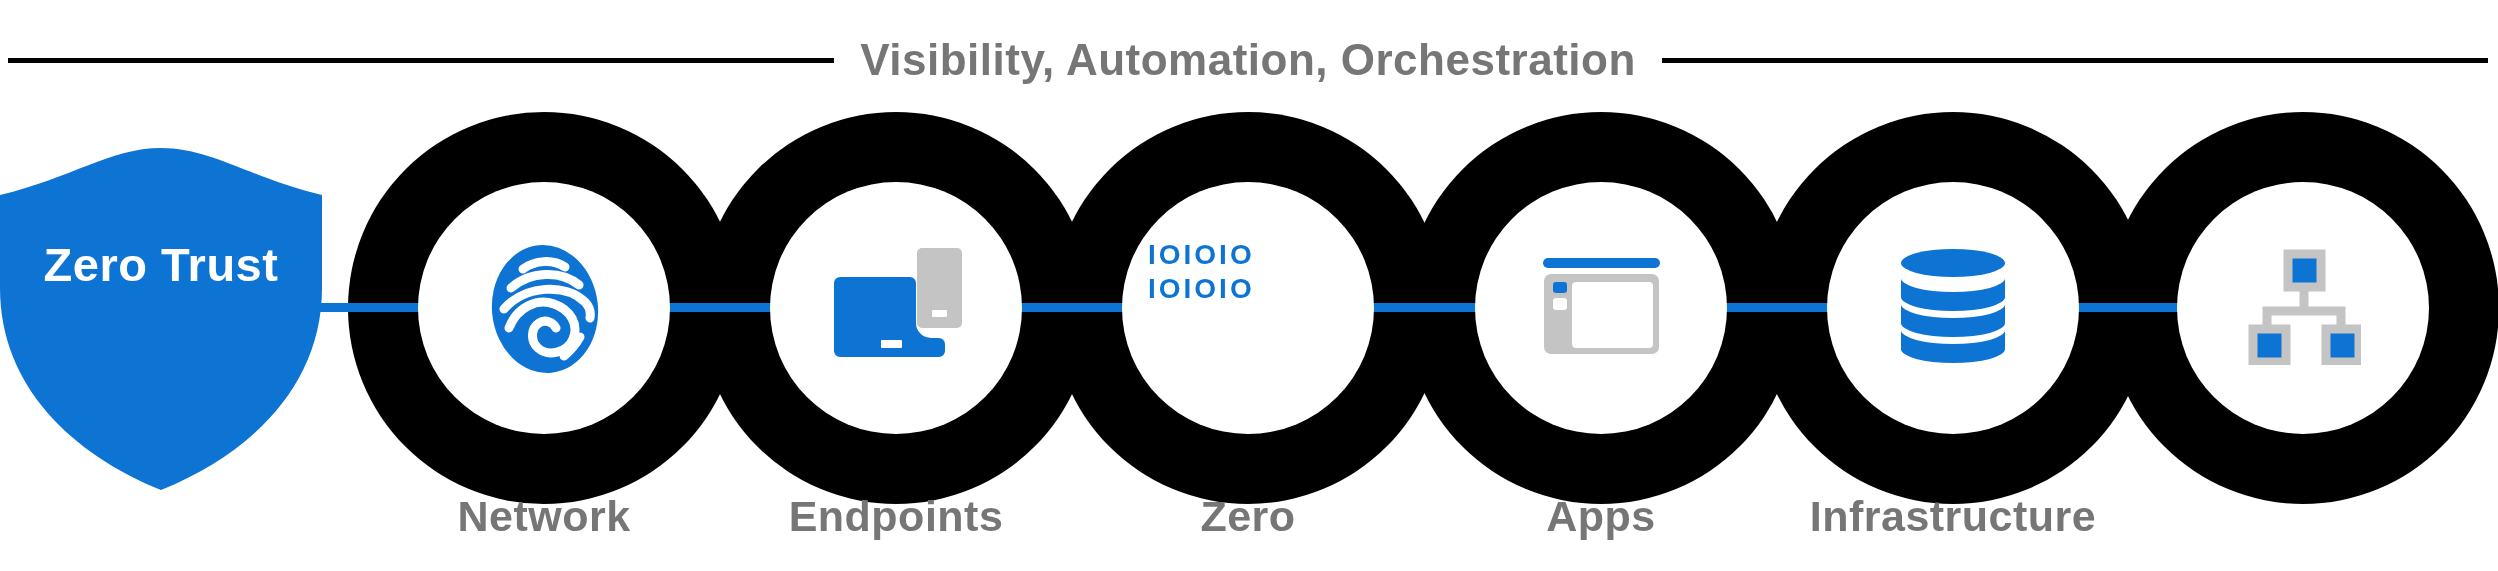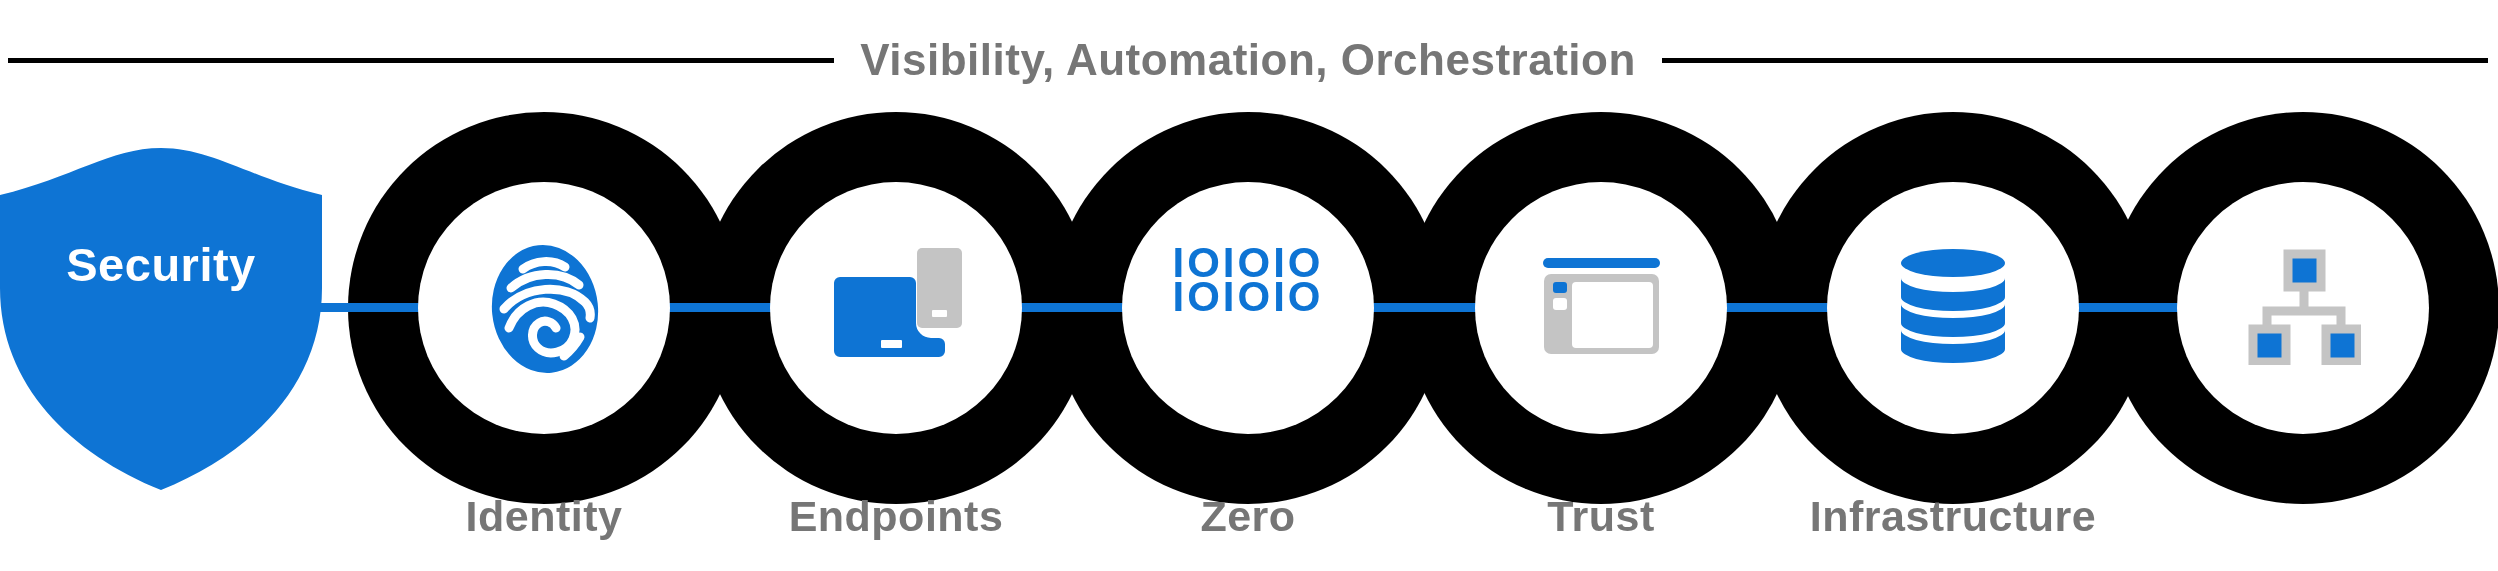--- a/index.html
+++ b/index.html
@@ -46,23 +46,23 @@
   }
   
   .shield-wrap{position:absolute;left:0px;top:148px;width:322px;height:342px;z-index:4;}
   .shield-wrap svg{position:absolute;left:0;top:0;}
   .shield-text{
     position:absolute;left:0;top:86px;width:322px;text-align:center;
     color:#fff;font-size:47px;font-weight:700;line-height:62px;letter-spacing:0.5px;
   }
   
   .binary{
-    position:absolute;left:1148px;top:246px;width:200px;z-index:4;
-    text-align:center;color:var(--accent_blue);font-weight:700;
-    font-size:42px;line-height:34px;letter-spacing:3px;white-space:nowrap;
+    position:absolute;left:1148px;top:238px;width:200px;z-index:4;
+    text-align:left;color:var(--accent_blue);font-weight:700;
+    font-size:28px;line-height:34px;letter-spacing:3px;white-space:nowrap;
   }
   
   .f-blue{fill:var(--accent_blue);}
   .f-gray{fill:var(--icon_gray);}
   .f-white{fill:#ffffff;}
   .ridge{stroke:#ffffff;stroke-width:9;fill:none;stroke-linecap:round;}
   .net-line{stroke:var(--icon_gray);stroke-width:9;fill:none;}
   .net-box{fill:var(--accent_blue);stroke:var(--icon_gray);stroke-width:9;}
 </style>
 </head>
@@ -90,21 +90,21 @@
   <div class="inner" style="left:1122px"></div>
   <div class="inner" style="left:1475px"></div>
   <div class="inner" style="left:1827px"></div>
   <div class="inner" style="left:2177px"></div>
 
   <div class="shield-wrap">
     <svg width="322" height="342" viewBox="0 0 322 342">
       <path class="f-blue" d="M161,0 C212,0 250,30 322,47 L322,140 C322,238 250,306 161,342 C72,306 0,238 0,140 L0,47 C72,30 110,0 161,0 Z"></path>
     </svg>
     <div class="shield-text">
-      <div>Security</div>
+      <div>Zero Trust</div>
     </div>
   </div>
 
   <svg class="icon" style="left:490px;top:243px" width="110" height="130" viewBox="0 0 110 130">
     <ellipse class="f-blue" cx="55" cy="66" rx="53" ry="64" transform="rotate(-6 55 66)"></ellipse>
     <path class="ridge" d="M33,26 C45,17 63,16 75,24"></path>
     <path class="ridge" d="M21,45 C40,28 71,27 89,42"></path>
     <path class="ridge" d="M14,66 C35,42 76,40 95,59 C99,63 101,69 100,75"></path>
     <path class="ridge" d="M19,85 C27,64 47,55 64,61 C81,67 89,82 83,96 C77,110 58,114 48,105 C40,98 41,85 49,80 C55,76 63,79 66,85"></path>
     <path class="ridge" d="M74,113 C80,108 86,101 90,94"></path>
@@ -137,19 +137,19 @@
     <path class="f-blue" d="M0,81 a52,14 0 0 0 104,0 l0,19 a52,14 0 0 1 -104,0 Z"></path>
   </svg>
 
   <svg class="icon" style="left:2247px;top:245px" width="114" height="120" viewBox="0 0 114 120">
     <path class="net-line" d="M57,38 L57,66 M20,84 L20,66 L94,66 L94,84"></path>
     <rect class="net-box" x="41" y="9" width="33" height="33"></rect>
     <rect class="net-box" x="6" y="84" width="33" height="33"></rect>
     <rect class="net-box" x="79" y="84" width="33" height="33"></rect>
   </svg>
 
-  <div class="node-label" style="left:384px">Identity</div>
+  <div class="node-label" style="left:384px">Network</div>
   <div class="node-label" style="left:736px">Endpoints</div>
   <div class="node-label" style="left:1088px">Zero</div>
-  <div class="node-label" style="left:1441px">Trust</div>
+  <div class="node-label" style="left:1441px">Apps</div>
   <div class="node-label" style="left:1793px">Infrastructure</div>
 
 </div>
 
 </body></html>

